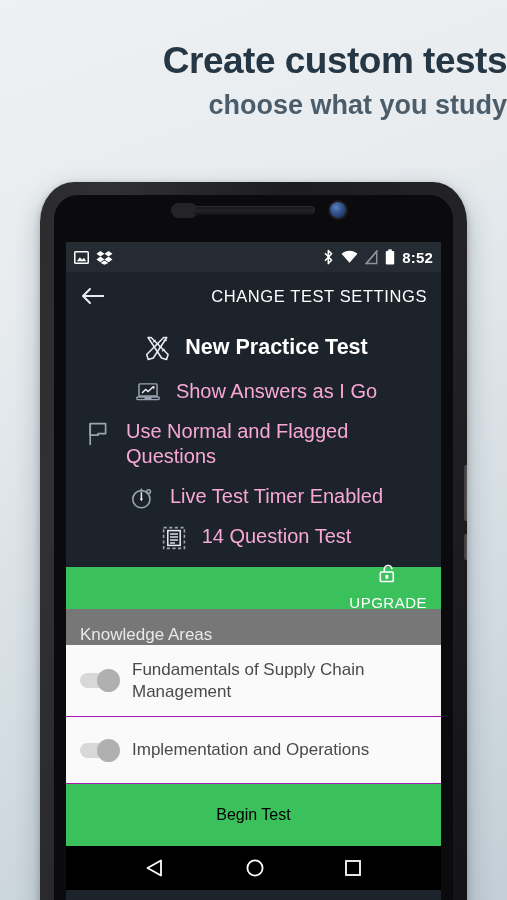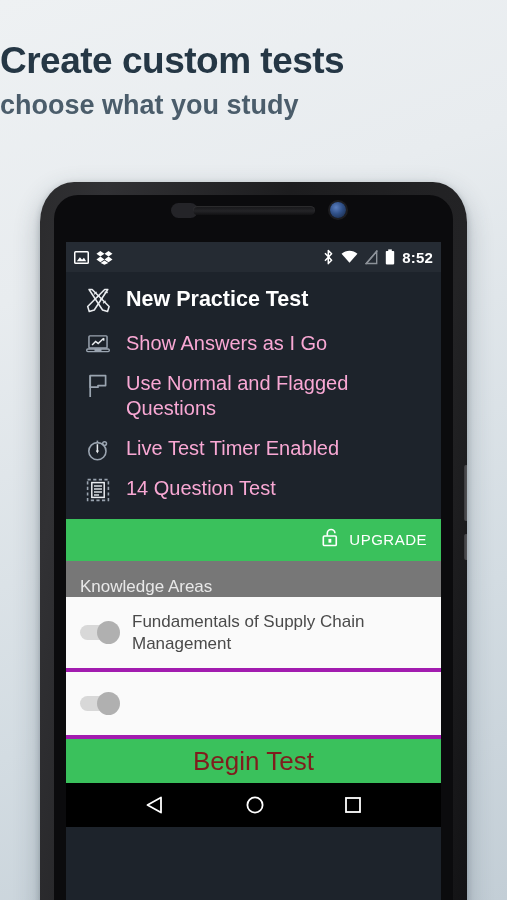--- a/index.html
+++ b/index.html
@@ -12,21 +12,21 @@
     overflow: hidden;
     font-family: "Liberation Sans", sans-serif;
     background: linear-gradient(160deg, #eef1f3 0%, #e8ecef 28%, #d3dce2 70%, #c3ced6 100%);
     position: relative;
   }
 
   
   .promo {
     position: absolute;
     top: 0; left: 0; right: 0;
-    text-align: left;
+    text-align: right;
     padding-top: 40px;
   }
   .promo-title {
     font-size: 37px;
     font-weight: bold;
     color: #253745;
     letter-spacing: -0.5px;
     line-height: 1.15;
     margin: 0;
   }
@@ -149,20 +149,21 @@
   
   .settings {
     background: #1d232b;
     padding: 2px 0 10px 0;
   }
   .srow {
     display: flex;
     align-items: flex-start;
     padding: 7px 14px;
     box-sizing: border-box;
+    justify-content: center;
   }
   .srow .ico {
     width: 36px;
     min-width: 36px;
     display: flex;
     justify-content: center;
     padding-top: 2px;
   }
   .srow .txt {
     color: #f9a8d4;
@@ -190,20 +191,21 @@
     color: #ffffff;
   }
   .upgrade-text { font-size: 14.5px; }
   .upgrade-action {
     margin-left: auto;
     display: flex;
     align-items: center;
     gap: 7px;
     font-size: 15px;
     letter-spacing: 0.5px;
+    flex-direction: column;
   }
 
   
   .section-header {
     height: 36px;
     background: #777777;
     display: flex;
     align-items: flex-end;
     padding: 0 14px;
     box-sizing: border-box;
@@ -211,21 +213,21 @@
     font-size: 17px;
   }
 
   
   .klist { background: #fafafa; }
   .krow {
     display: flex;
     align-items: center;
     padding: 14px 14px;
     box-sizing: border-box;
-    border-bottom: 4px solid #a21caf;
+    border-bottom: 1px solid #a21caf;
     min-height: 67px;
   }
   .krow .klabel {
     color: #4a4a4a;
     font-size: 17px;
     line-height: 1.28;
     padding-left: 14px;
   }
   .toggle {
     width: 38px;
@@ -241,24 +243,24 @@
     right: -2px;
     top: -4px;
     width: 23px;
     height: 23px;
     border-radius: 50%;
     background: #b0b0b0;
   }
 
   
   .begin-btn {
-    height: 44px;
+    height: 62px;
     background: #3ac15c;
-    color: #7f1d1d;
-    font-size: 26px;
+    color: #000000;
+    font-size: 16px;
     display: flex;
     align-items: center;
     justify-content: center;
     cursor: pointer;
   }
 
   
   .navbar {
     height: 44px;
     background: #000000;
@@ -314,20 +316,29 @@
           <line x1="1" y1="15" x2="13.2" y2="0.8" stroke="#8d9299" stroke-width="1.5"></line>
         </svg>
         <svg class="sicon" width="10" height="16" viewBox="0 0 10 16">
           <rect x="3.2" y="0.4" width="3.6" height="1.8" fill="#ffffff"></rect>
           <rect x="0.8" y="2" width="8.4" height="13.4" rx="0.8" fill="#ffffff"></rect>
         </svg>
         <span class="status-time">8:52</span>
       </div>
     </div>
 
+    <div class="appbar">
+      <span class="back-arrow">
+        <svg width="26" height="20" viewBox="0 0 26 20">
+          <line x1="24" y1="10" x2="3" y2="10" stroke="#e9ecef" stroke-width="2"></line>
+          <polyline points="10,3 3,10 10,17" fill="none" stroke="#e9ecef" stroke-width="2" stroke-linecap="round" stroke-linejoin="round"></polyline>
+        </svg>
+      </span>
+      <span class="appbar-title">CHANGE TEST SETTINGS</span>
+    </div>
 
     <div class="settings">
 
       <div class="srow primary">
         <span class="ico">
           <svg width="27" height="27" viewBox="0 0 28 28">
             <g fill="none" stroke="#e9ecef" stroke-width="1.6" stroke-linejoin="round">
               <path d="M4.2 2.6 L7.4 2.6 L25 20.2 L23.4 25.4 L18.2 23.8 Z" transform="rotate(0)"></path>
             </g>
             <g fill="none" stroke="#e9ecef" stroke-width="1.6" stroke-linejoin="round">
@@ -419,20 +430,21 @@
       <div class="krow">
         <span class="toggle">
           <span class="thumb"></span>
         </span>
         <span class="klabel">Fundamentals of Supply Chain Management</span>
       </div>
       <div class="krow">
         <span class="toggle">
           <span class="thumb"></span>
         </span>
+        <span class="klabel">Implementation and Operations</span>
       </div>
     </div>
 
     <div class="begin-btn">Begin Test</div>
 
     <div class="navbar">
       <span class="navbtn">
         <svg width="22" height="20" viewBox="0 0 22 20">
           <polygon points="16,2.5 2.5,10 16,17.5" fill="none" stroke="#ffffff" stroke-width="1.8" stroke-linejoin="round"></polygon>
         </svg>

